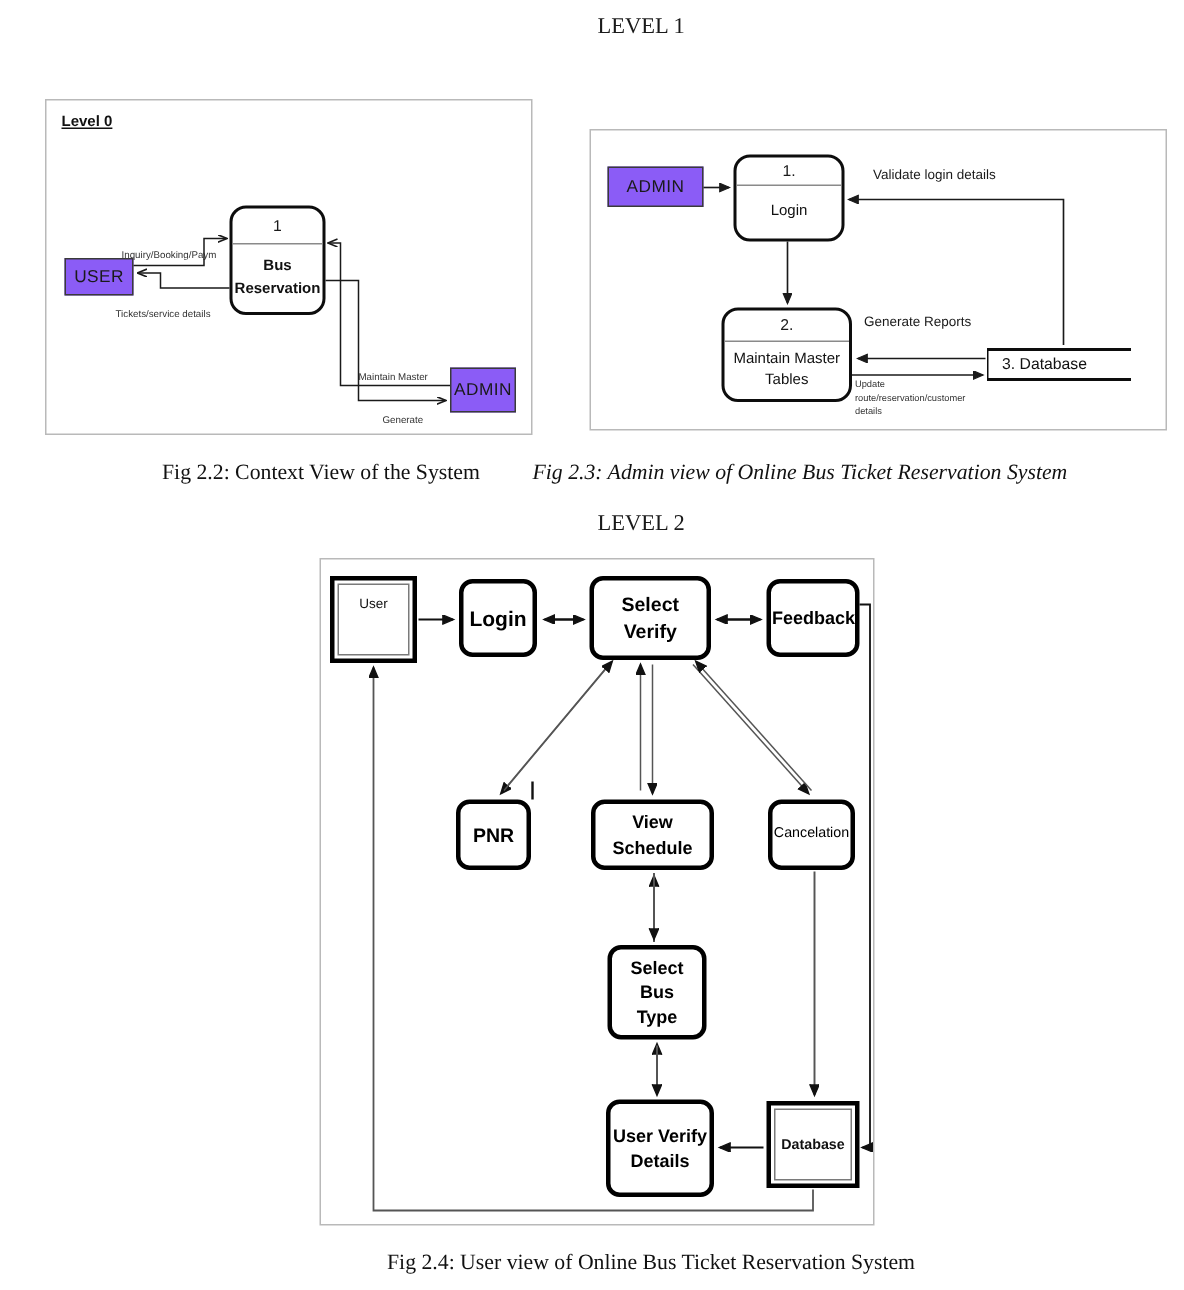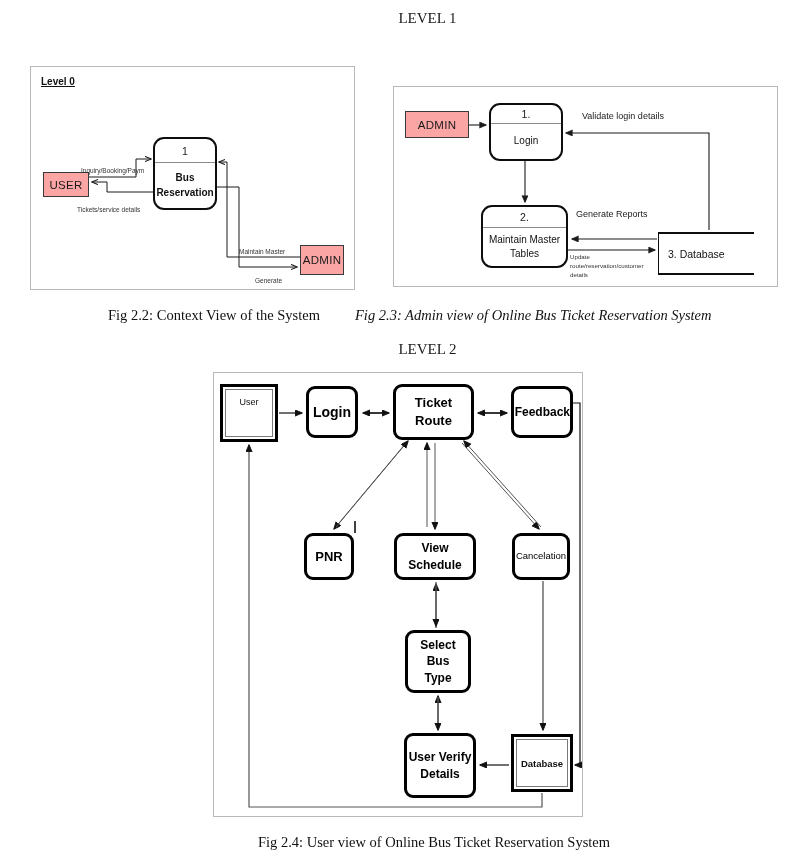--- a/index.html
+++ b/index.html
@@ -36,21 +36,21 @@
   
   .frame {
     border: 1px solid #b9b9b9;
     background: #ffffff;
     box-sizing: border-box;
   }
 
   
   .entity {
     border: 1px solid #3a3a3a;
-    background: #fca5a5;
+    background: #8b5cf6;
     box-sizing: border-box;
     display: flex;
     align-items: center;
     justify-content: center;
     font-size: 11.5px;
     color: #1a1a1a;
     letter-spacing: .3px;
   }
 
   
@@ -231,21 +231,21 @@
   </div>
 
   <div class="abs process" style="left:87px; top:118px; width:87px; height:63px;">
     <div class="p-num">2.</div>
     <div class="p-body" style="font-weight:normal;">
       <span>Maintain Master</span>
       <span>Tables</span>
     </div>
   </div>
 
-  <div class="abs datastore" style="left:264px; top:145px; width:96px; height:43px;">
+  <div class="abs datastore" style="left:264px; top:145px; width:96px; height:22px;">
     <span>3.   Database</span>
   </div>
 
   <div class="abs flow-label lg" style="left:188px; top:23px;">Validate login details</div>
   <div class="abs flow-label lg" style="left:182px; top:121px;">Generate Reports</div>
   <div class="abs flow-label wrap" style="left:176px; top:166px;">Update route/reservation/customer details</div>
 
   <svg class="conn" width="385" height="201">
     <defs>
       <marker id="ah1" markerWidth="8" markerHeight="8" refX="6.6" refY="3" orient="auto" markerUnits="userSpaceOnUse">
@@ -276,21 +276,21 @@
     <div class="inner">
       <span>User</span>
     </div>
   </div>
 
   <div class="abs node" style="left:92px; top:13px; width:52px; height:52px; font-size:14px;">
     <span>Login</span>
   </div>
 
   <div class="abs node" style="left:179px; top:11px; width:81px; height:56px; font-size:13px;">
-    <span>Ticket Route</span>
+    <span>Select Verify</span>
   </div>
 
   <div class="abs node" style="left:297px; top:13px; width:62px; height:52px; font-size:12px;align-items:flex-end;">
     <span>Feedback</span>
   </div>
 
   <div class="abs node" style="left:90px; top:160px; width:50px; height:47px; font-size:13px;align-items:center;">
     <span>PNR</span>
   </div>
 

